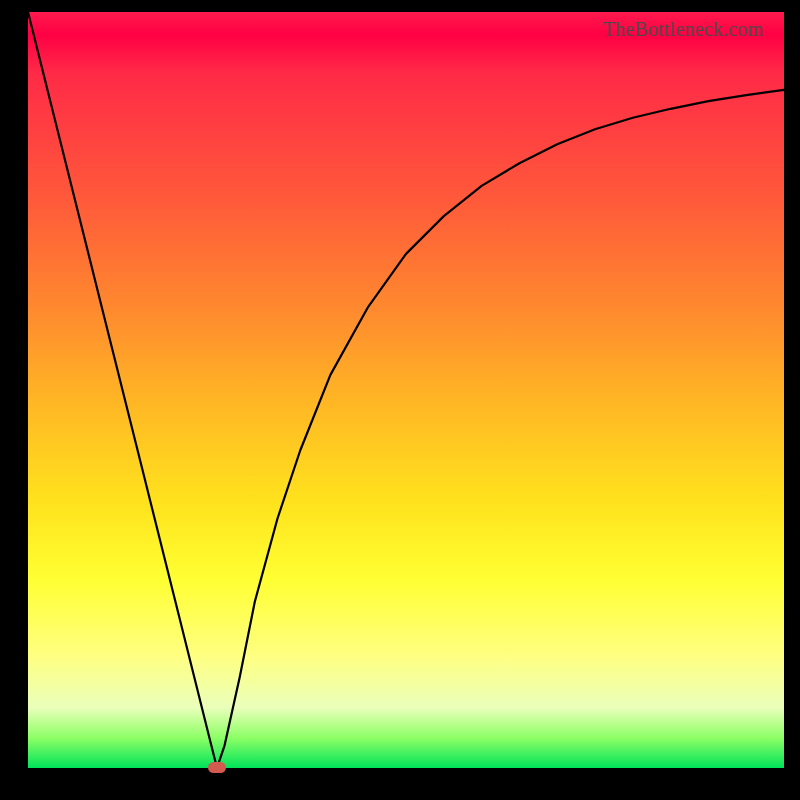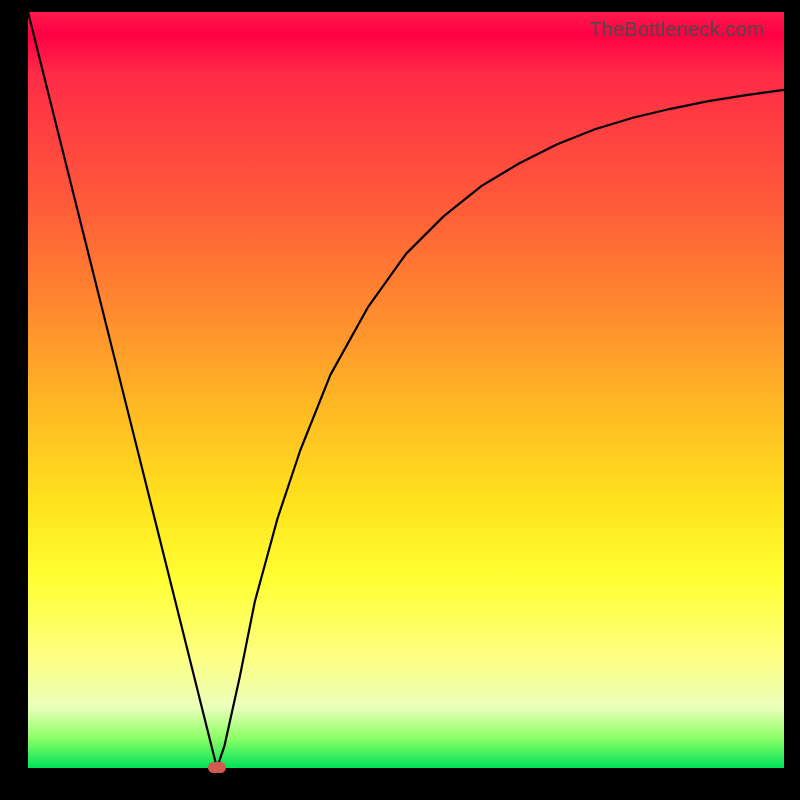--- a/index.html
+++ b/index.html
@@ -33,20 +33,21 @@
       #ff5a3a 25%,
       #ff8c2e 40%,
       #ffb824 52%,
       #ffe31d 65%,
       #ffff33 75%,
       #ffff80 85%,
       #eaffba 92%,
       #8dff66 96%,
       #00e35a 100%
     );
+    font-family: Liberation Serif, serif;
   }
   .attribution {
     position: absolute;
     top: 6px;
     right: 20px;
     color: #4a4a4a;
     font-size: 20px;
     font-weight: 500;
     letter-spacing: 0.2px;
     user-select: none;

